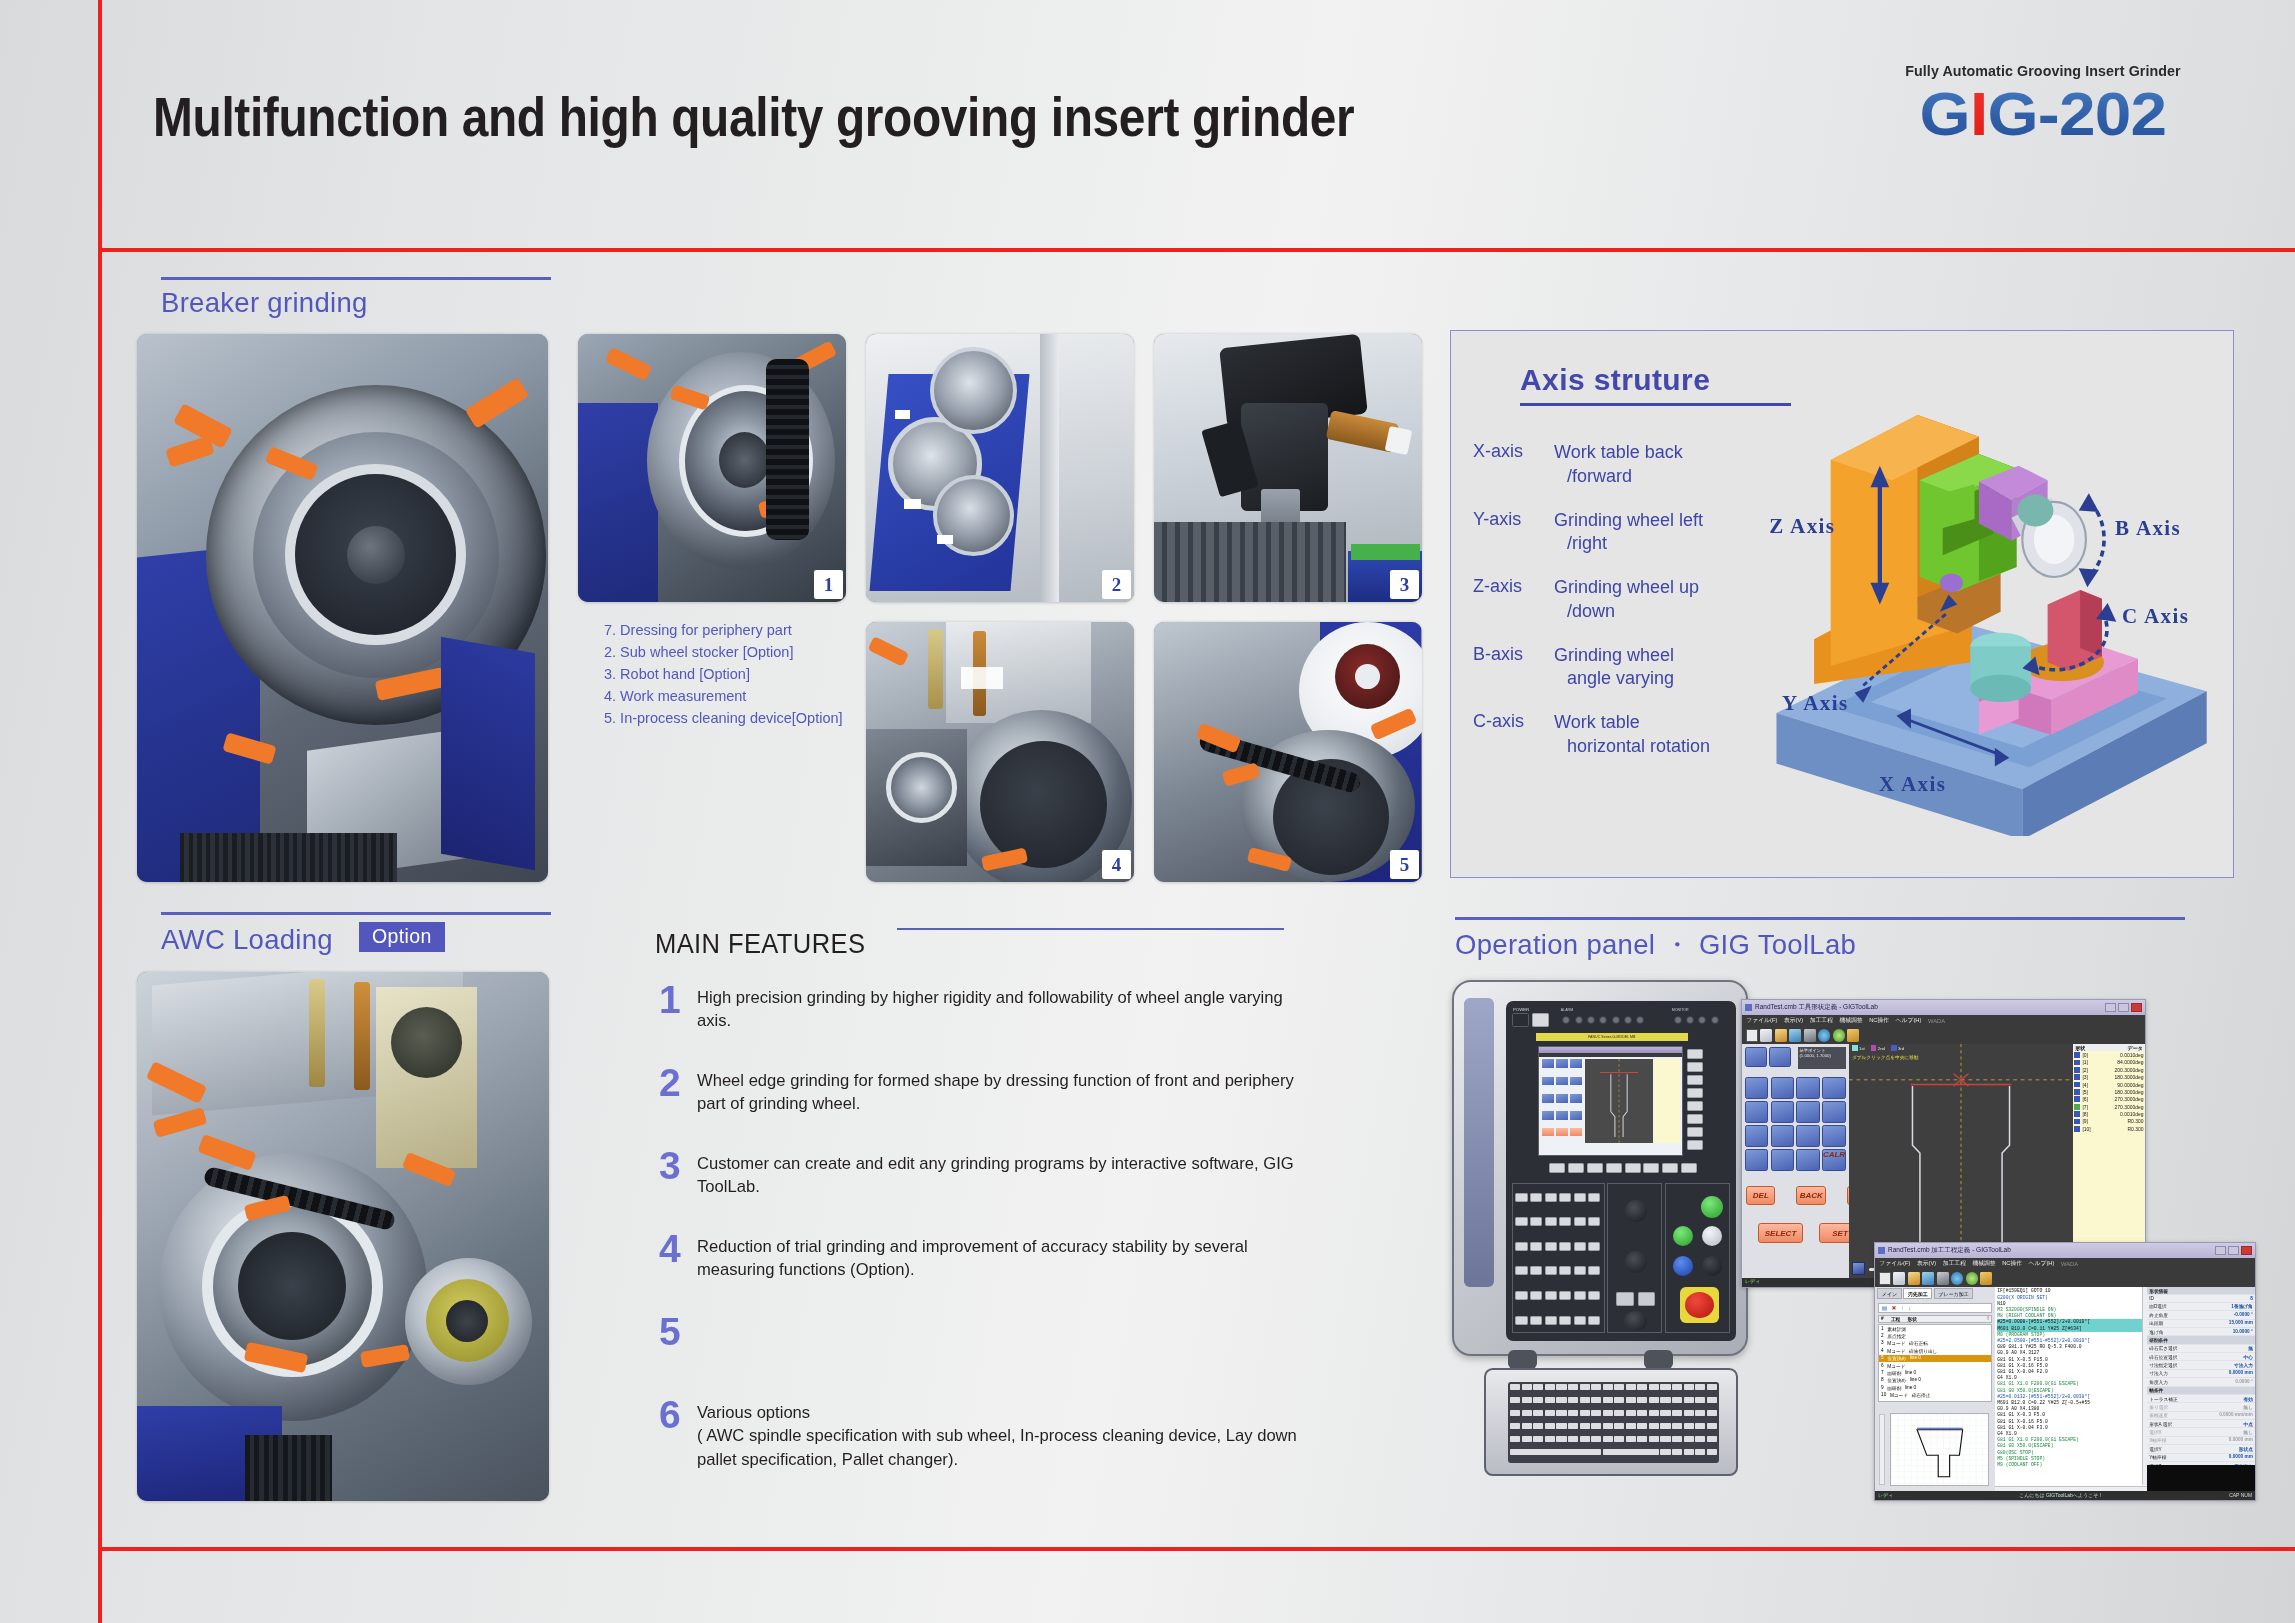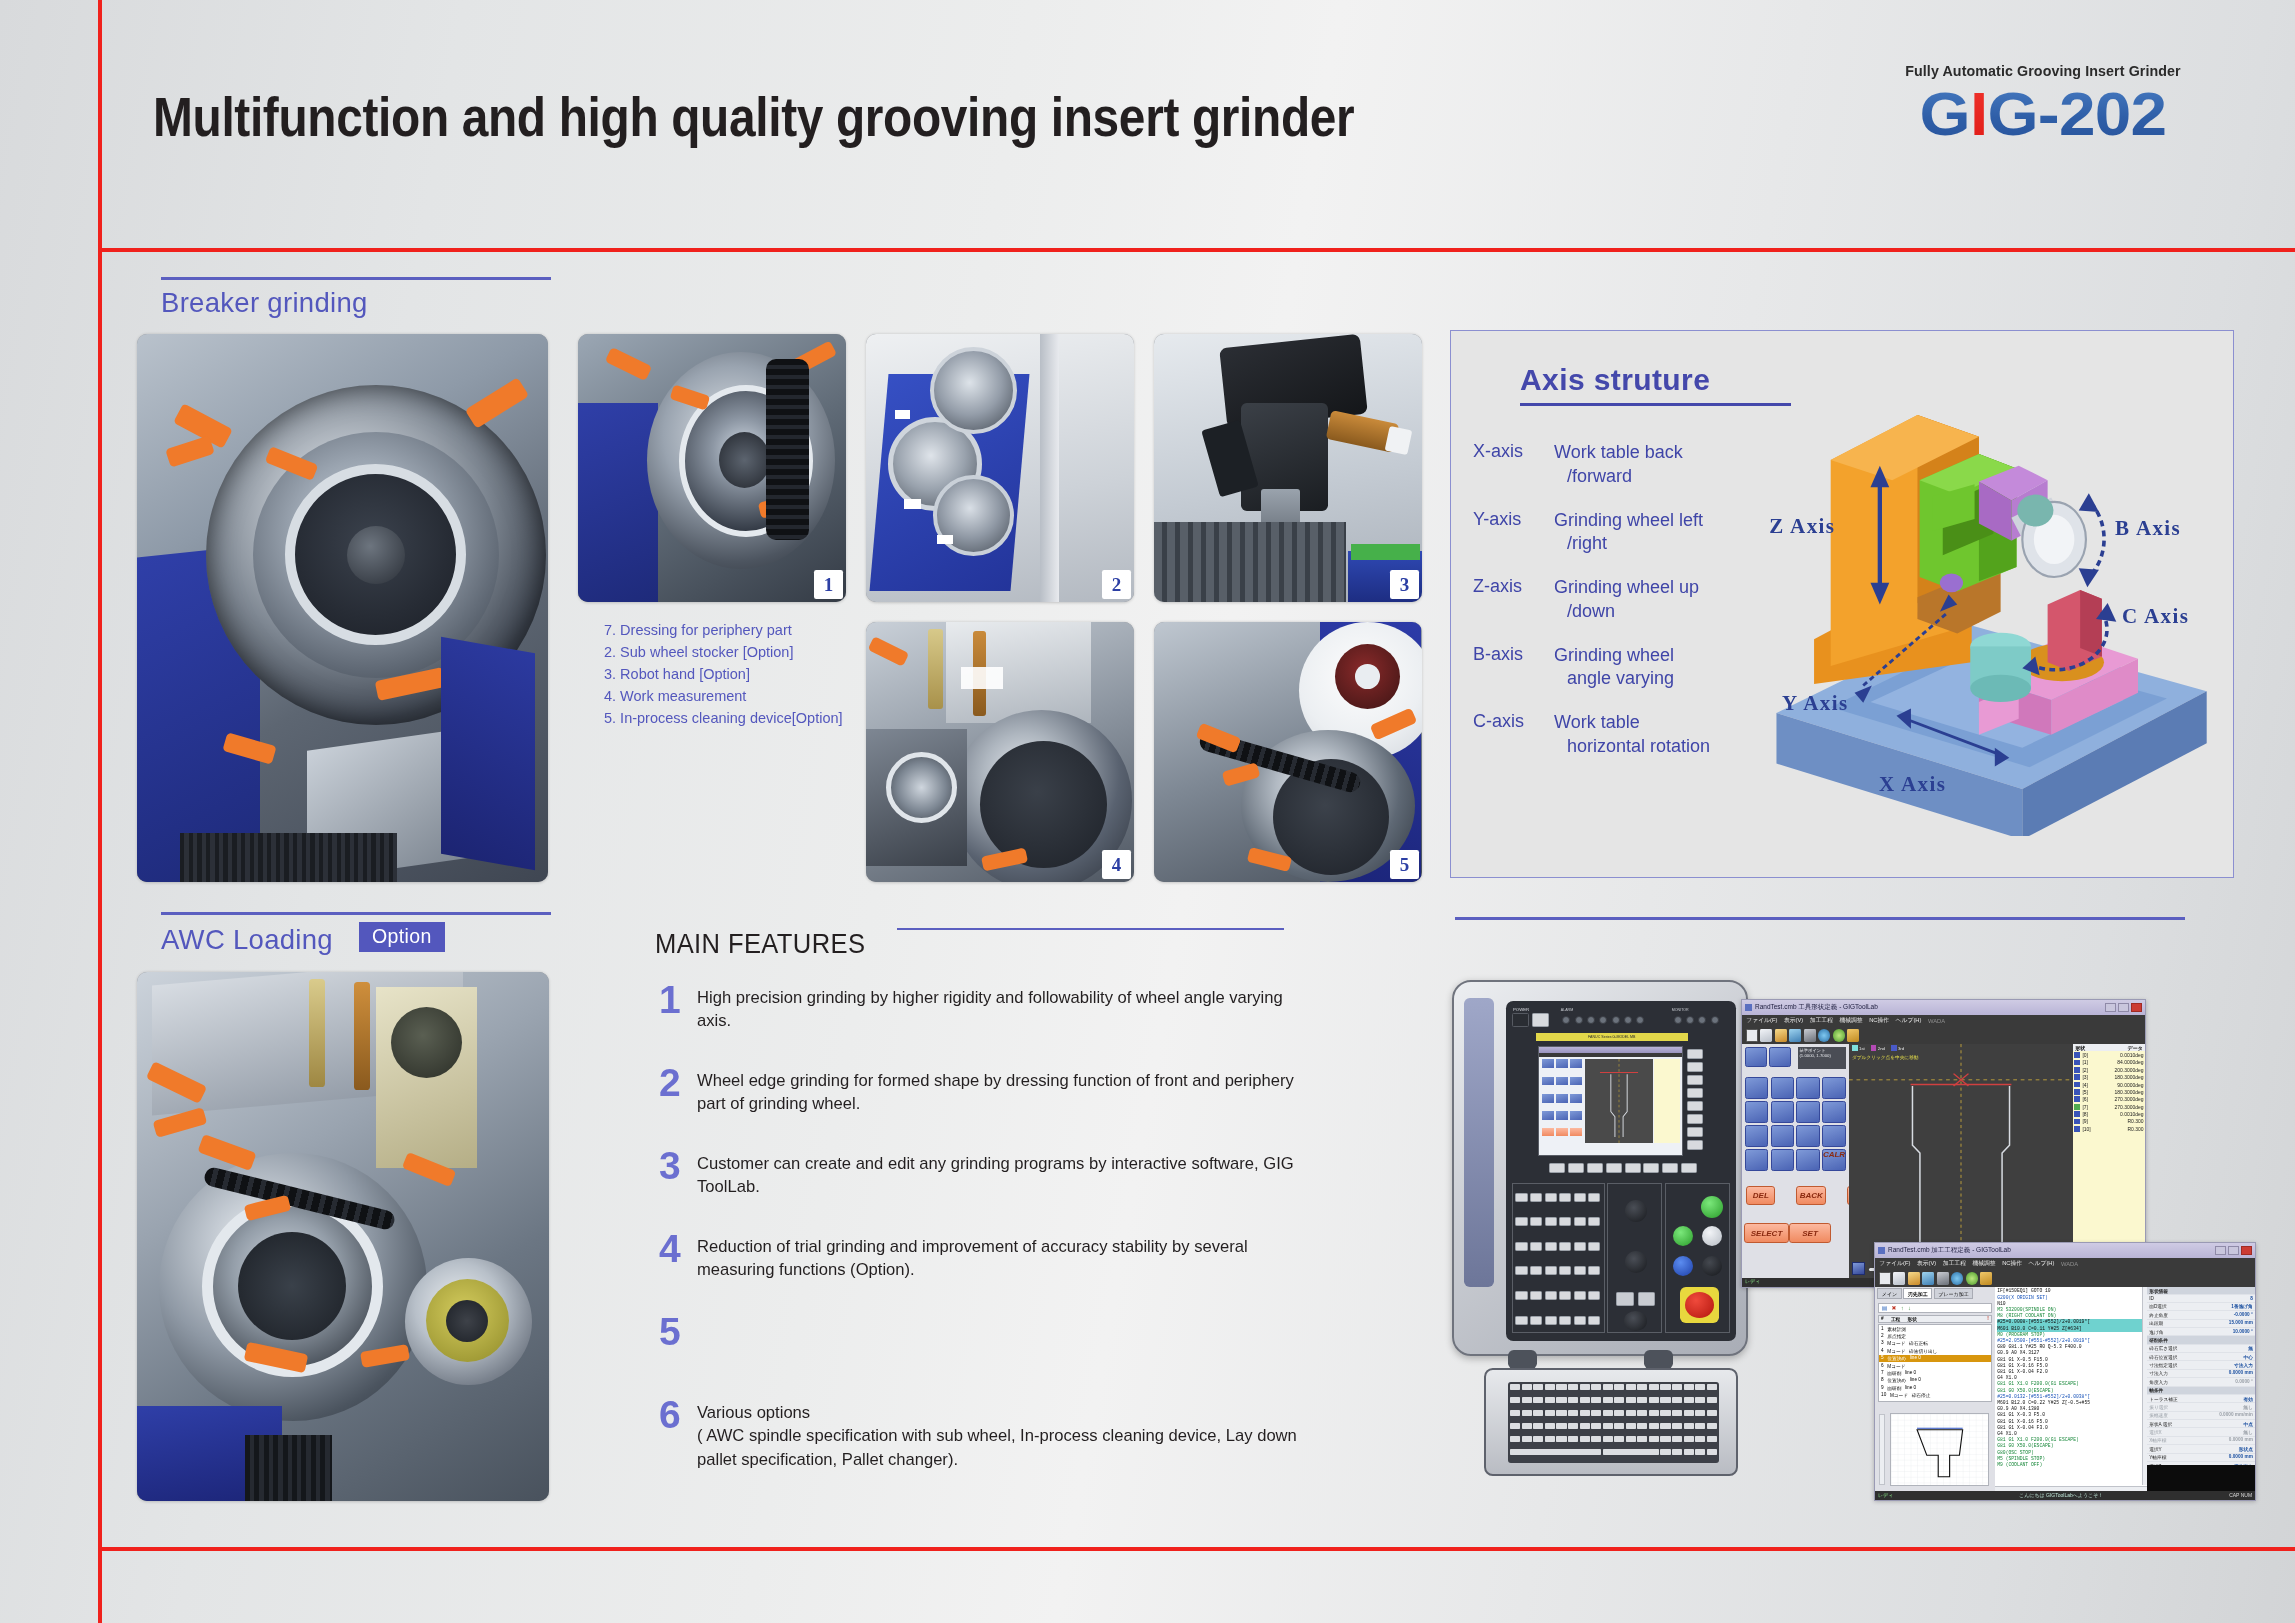--- a/index.html
+++ b/index.html
@@ -441,20 +441,21 @@
   <div class="feat-num">5</div>
 </div>
 <div class="feat" style="left:659px; top:1395px;">
   <div class="feat-num">6</div>
   <div class="feat-txt" style="white-space:pre-line;">Various options
 ( AWC spindle specification with sub wheel,  In-process cleaning device, Lay down pallet specification, Pallet changer).</div>
 </div>
 
 <div class="sec-head" style="left:1455px; top:917px; width:730px;">
   <div class="line"></div>
+  <div class="txt">Operation panel ・ GIG ToolLab</div>
 </div>
 
 <div class="oppanel" style="left:1446px; top:980px; width:347px; height:499px;">
   <div class="opshell" style="left:5.8px; top:0; width:296px; height:376px;">
     <div style="position:absolute; left:10px; top:16px; width:30px; height:289px; background:linear-gradient(180deg,#9fa7c8,#6d7699); border-radius:5.8px;"></div>
     <div class="opscreenarea" style="left:52px; top:19px; width:230px; height:340px;">
 
       <div style="position:absolute; left:7.2px; top:5.8px; font-size:4.3px; color:#d8dbe0;">POWER</div>
       <div class="opkey" style="left:5.8px; top:11.6px; width:17.4px; height:14.5px; background:#2a2d33; border-color:#565a62;"></div>
       <div class="opkey" style="left:26px; top:11.6px; width:17.4px; height:14.5px;"></div>
@@ -756,21 +757,21 @@
         <b></b>
           <b></b>
           <b></b>
         <b class="redbtn">CALR</b>
       </div>
       <div style="position:absolute; left:4.3px; top:142px; display:flex; gap:21px;">
         <b class="redbtn" style="width:29px;height:19px;">DEL</b>
         <b class="redbtn" style="width:30px;height:19px;">BACK</b>
         <b class="redbtn" style="width:32px;height:19px;font-size:6.5px;">ALL DEL</b>
       </div>
-      <div style="position:absolute; left:2px; top:179px; display:flex; gap:0;justify-content:space-between;">
+      <div style="position:absolute; left:16px; top:179px; display:flex; gap:16px;justify-content:space-between;">
         <b class="redbtn" style="width:45px;height:20px;">SELECT</b>
         <b class="redbtn" style="width:42px;height:20px;">SET</b>
       </div>
     </div>
 
     <div class="canvas" style="flex:1; position:relative;">
       <div style="position:absolute; left:2.9px; top:1.4px; display:flex; gap:5.8px; align-items:center; font-size:4.3px; color:#e8e8e8;">
         <span style="display:flex;align-items:center;gap:1.4px;">
             <i style="width:5.8px;height:5.8px;background:#7fe0dc;display:block;"></i>
             <span>1st</span>

